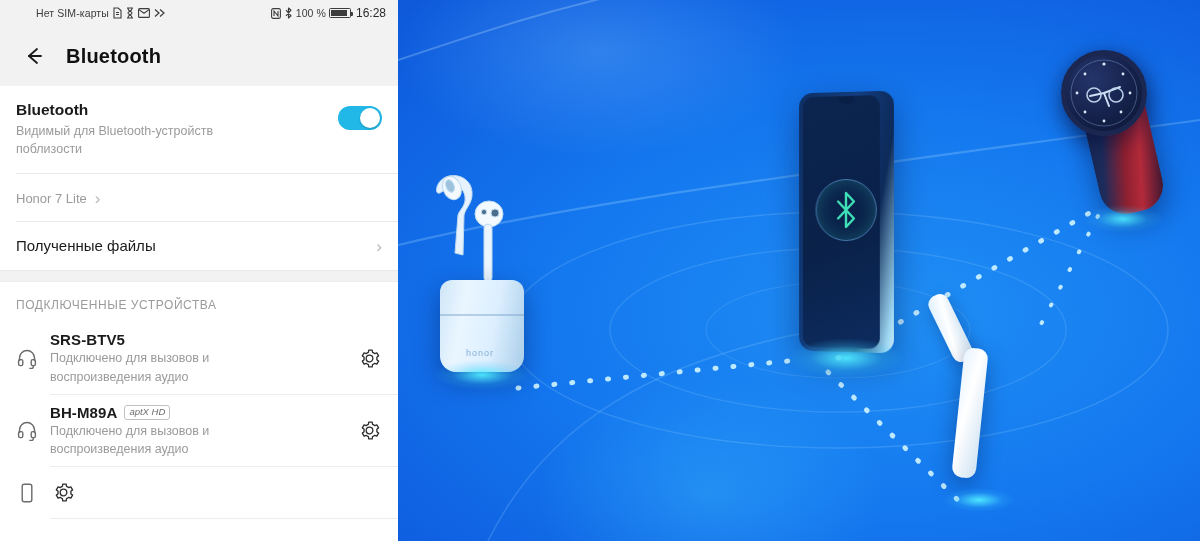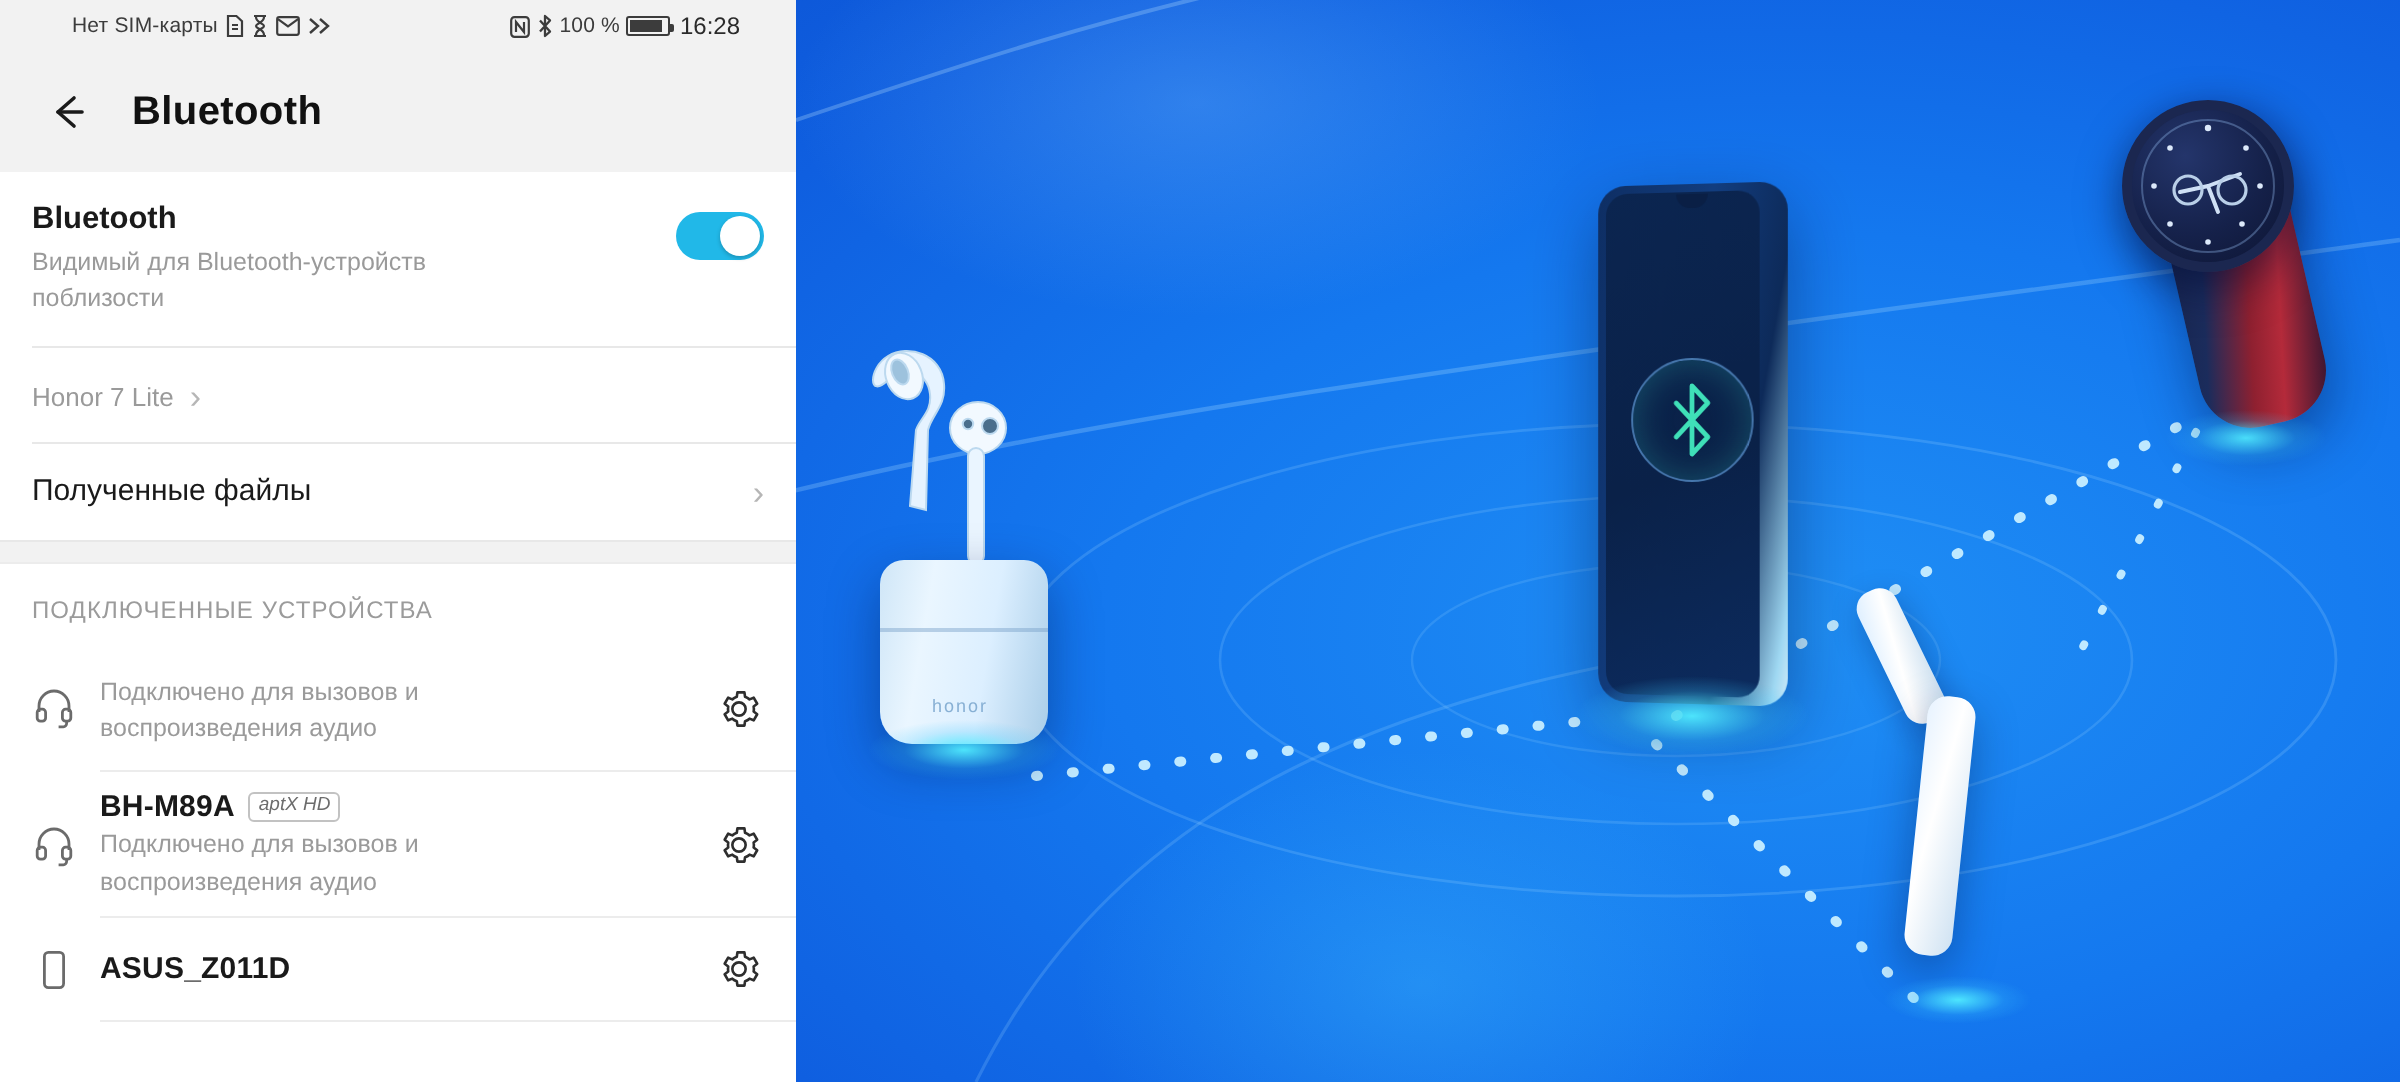--- a/index.html
+++ b/index.html
@@ -21,21 +21,21 @@
 
   
   .status-bar {
     height: 26px;
     background: #f2f2f2;
     display: flex; align-items: center;
     font-size: 10.5px; color: #3c3c3c;
     padding: 4px 8px;
   }
   .sb-left { display: flex; align-items: center; gap: 4px; margin-left: 28px; }
-  .sb-right { display: flex; align-items: center; gap: 3px; margin-left: auto; margin-right: 20px; }
+  .sb-right { display: flex; align-items: center; gap: 3px; margin-left: auto; margin-right: 4px; }
   .sb-text { font-size: 10.5px; letter-spacing: .1px; }
   .sb-ico { display: inline-flex; align-items: center; }
   .sb-ico svg { display: block; }
   .battery {
     width: 22px; height: 10px;
     border: 1.3px solid #3c3c3c; border-radius: 1.5px;
     position: relative; display: inline-block;
   }
   .battery::after {
     content: ""; position: absolute; right: -3px; top: 2.5px;
@@ -317,20 +317,23 @@
     <div class="row dev-row">
       <span class="dev-icon">
         <svg width="22" height="22" viewBox="0 0 22 22">
             <path d="M3.5 13V10a7.5 7.5 0 0115 0v3" fill="none" stroke="#6b6b6b" stroke-width="1.4"></path>
             <rect x="2.6" y="11.6" width="4.2" height="6" rx="1.6" fill="none" stroke="#6b6b6b" stroke-width="1.4"></rect>
             <rect x="15.2" y="11.6" width="4.2" height="6" rx="1.6" fill="none" stroke="#6b6b6b" stroke-width="1.4"></rect>
             <path d="M17.3 17.6v1.2a1.6 1.6 0 01-1.6 1.6h-2.4" fill="none" stroke="#6b6b6b" stroke-width="1.4"></path>
           </svg>
       </span>
       <div class="dev-body">
+        <div class="dev-name-line">
+          <span class="dev-name">SRS-BTV5</span>
+        </div>
         <div class="dev-sub">Подключено для вызовов и воспроизведения аудио</div>
       </div>
       <span class="gear">
         <svg width="21" height="21" viewBox="0 0 24 24">
             <path d="M12 8.2A3.8 3.8 0 1012 15.8 3.8 3.8 0 0012 8.2zm8.5 3.8c0-.5-.05-1-.14-1.47l2.03-1.52-2-3.46-2.38.95a8.2 8.2 0 00-2.55-1.47L15.1 2.5h-4l-.36 2.53a8.2 8.2 0 00-2.55 1.47l-2.38-.95-2 3.46 2.03 1.52a8.3 8.3 0 000 2.94L3.81 15l2 3.46 2.38-.95a8.2 8.2 0 002.55 1.47l.36 2.52h4l.36-2.52a8.2 8.2 0 002.55-1.47l2.38.95 2-3.46-2.03-1.53c.09-.47.14-.96.14-1.47z" fill="none" stroke="#2e2e2e" stroke-width="1.5" stroke-linejoin="round"></path>
           </svg>
       </span>
       <span class="dev-sep"></span>
     </div>
 
@@ -357,25 +360,20 @@
       </span>
       <span class="dev-sep"></span>
     </div>
 
     <div class="row dev-row" style="min-height:52px;">
       <span class="dev-icon">
         <svg width="22" height="22" viewBox="0 0 22 22">
             <rect x="6.2" y="2.2" width="9.6" height="17.6" rx="2" fill="none" stroke="#6b6b6b" stroke-width="1.4"></rect>
           </svg>
       </span>
-      <div class="dev-body">
-        <div class="dev-name-line">
-          <span class="dev-name">ASUS_Z011D</span>
-        </div>
-      </div>
       <span class="gear">
         <svg width="21" height="21" viewBox="0 0 24 24">
             <path d="M12 8.2A3.8 3.8 0 1012 15.8 3.8 3.8 0 0012 8.2zm8.5 3.8c0-.5-.05-1-.14-1.47l2.03-1.52-2-3.46-2.38.95a8.2 8.2 0 00-2.55-1.47L15.1 2.5h-4l-.36 2.53a8.2 8.2 0 00-2.55 1.47l-2.38-.95-2 3.46 2.03 1.52a8.3 8.3 0 000 2.94L3.81 15l2 3.46 2.38-.95a8.2 8.2 0 002.55 1.47l.36 2.52h4l.36-2.52a8.2 8.2 0 002.55-1.47l2.38.95 2-3.46-2.03-1.53c.09-.47.14-.96.14-1.47z" fill="none" stroke="#2e2e2e" stroke-width="1.5" stroke-linejoin="round"></path>
           </svg>
       </span>
       <span class="dev-sep"></span>
     </div>
   </div>
 
   <div class="promo">

